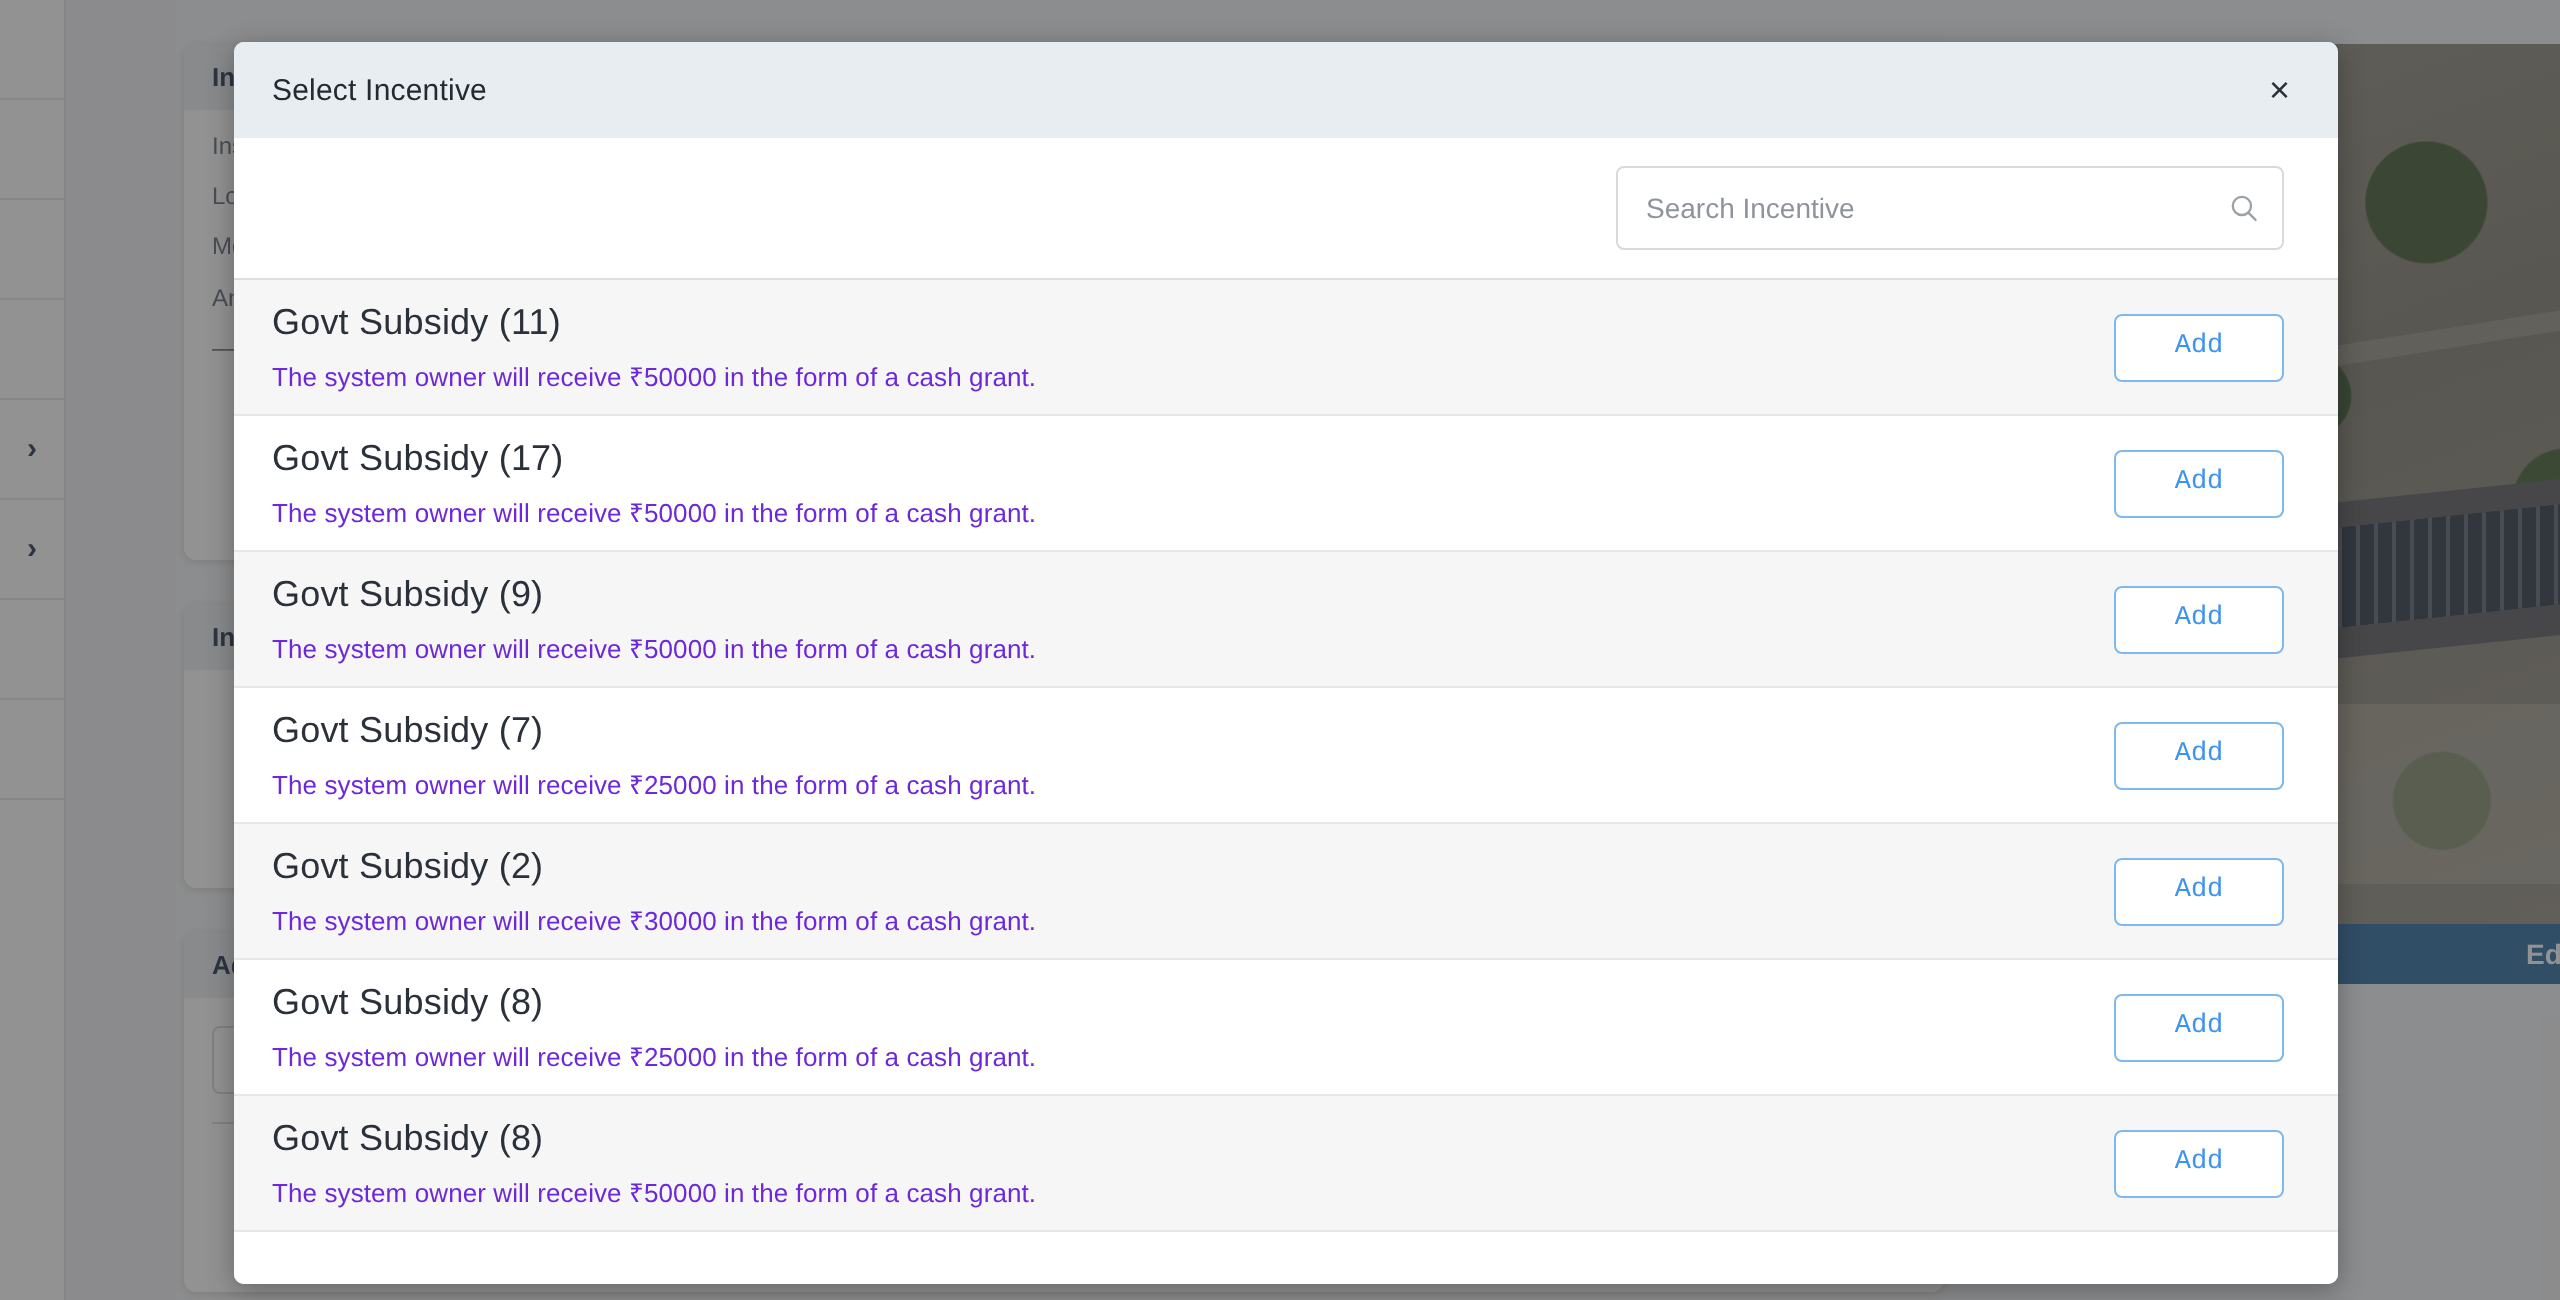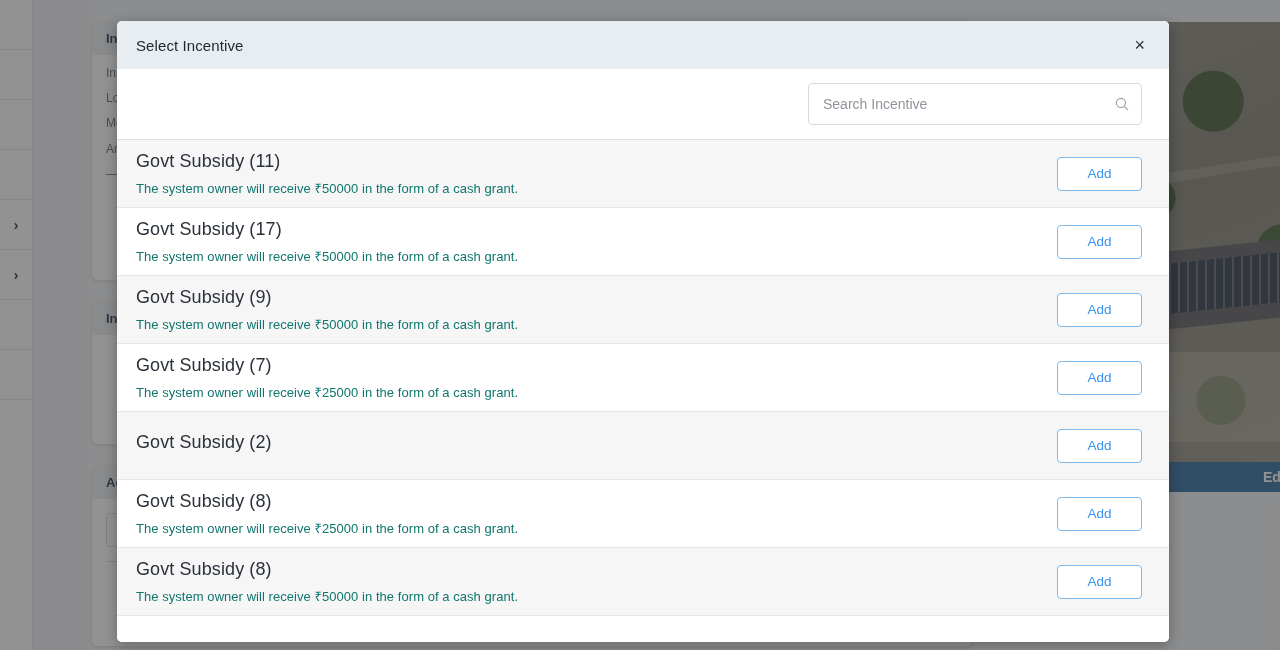--- a/index.html
+++ b/index.html
@@ -168,30 +168,30 @@
     height: 68px; display: flex; align-items: center;
     padding: 0 27px 0 19px;
     border-bottom: 1px solid #e6e7ea;
   }
   .inc-row.alt { background: #f6f6f7; }
   .inc-text { flex: 1 1 auto; min-width: 0; }
   .inc-name {
     font-size: 18px; color: #2b313a; margin-bottom: 7px; letter-spacing: .1px;
   }
   .inc-desc {
-    font-size: 13px; color: #0f766e; letter-spacing: .05px;
+    font-size: 13px; color: #6d28d9; letter-spacing: .05px;
   }
   .add-btn {
     flex: 0 0 auto;
     width: 85px; height: 34px;
     background: #ffffff;
     border: 1px solid #7db9ef;
     border-radius: 4px;
     color: #3a94f0; font-size: 13.5px;
-    font-family: Liberation Sans, sans-serif;
+    font-family: Liberation Mono, monospace;
     cursor: pointer;
   }
 </style>
 </head>
 <body>
 
 <div id="app">
 
   <div class="bg-layer">
 
@@ -298,20 +298,21 @@
         <div class="inc-row">
           <div class="inc-text">
             <div class="inc-name">Govt Subsidy (7)</div>
             <div class="inc-desc">The system owner will receive ₹25000 in the form of a cash grant.</div>
           </div>
           <button class="add-btn">Add</button>
         </div>
         <div class="inc-row alt">
           <div class="inc-text">
             <div class="inc-name">Govt Subsidy (2)</div>
+            <div class="inc-desc">The system owner will receive ₹30000 in the form of a cash grant.</div>
           </div>
           <button class="add-btn">Add</button>
         </div>
         <div class="inc-row">
           <div class="inc-text">
             <div class="inc-name">Govt Subsidy (8)</div>
             <div class="inc-desc">The system owner will receive ₹25000 in the form of a cash grant.</div>
           </div>
           <button class="add-btn">Add</button>
         </div>

